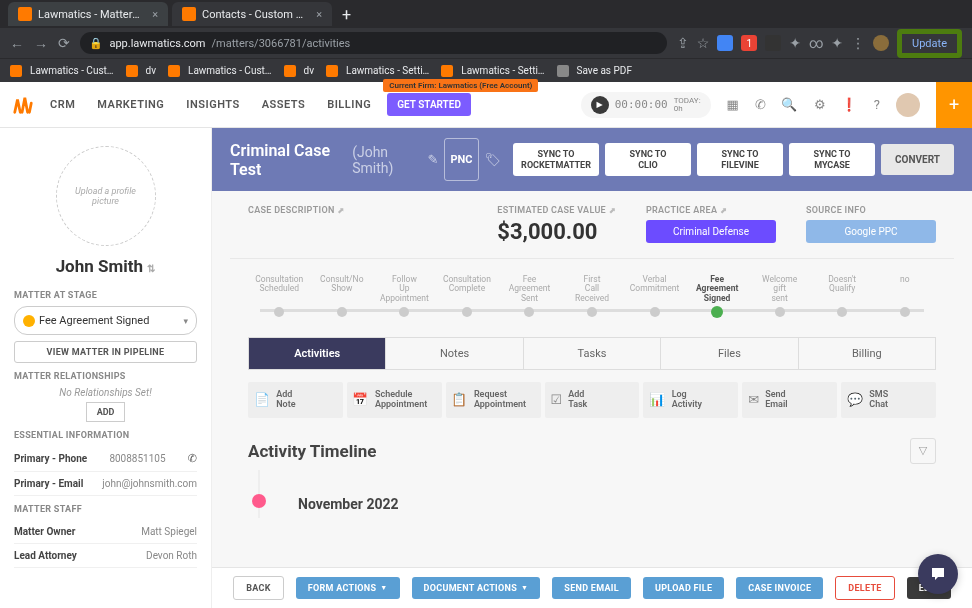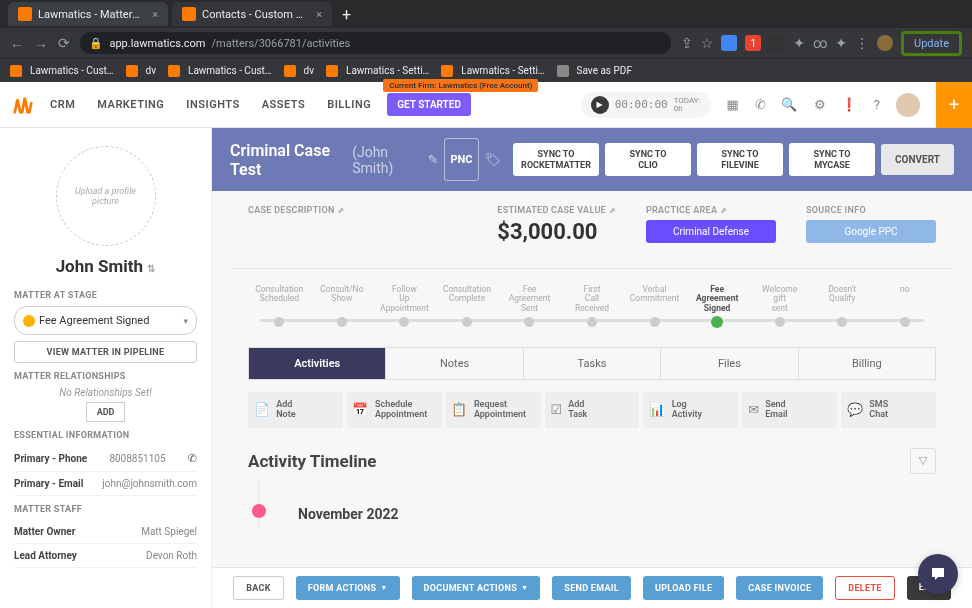--- a/index.html
+++ b/index.html
@@ -12,21 +12,21 @@
 .tab-fav { width:14px; height:14px; background:#ff7a00; border-radius:2px; flex-shrink:0; }
 .tab-close { color:#9aa0a6; margin-left:4px; cursor:pointer; }
 .new-tab { color:#e8eaed; font-size:16px; margin-left:6px; cursor:pointer; }
 
 .browser-bar { height:30px; background:#35363a; display:flex; align-items:center; padding:0 10px; gap:10px; }
 .nav-ico { color:#9aa0a6; cursor:pointer; font-size:14px; }
 .url-bar { flex:1; display:flex; align-items:center; gap:6px; background:#202124; border-radius:14px; height:22px; padding:0 10px; color:#9aa0a6; font-size:11px; }
 .url-bar .host { color:#e8eaed; }
 .bar-icons { display:flex; align-items:center; gap:8px; color:#9aa0a6; }
 .ext-ico { width:16px; height:16px; border-radius:3px; display:flex; align-items:center; justify-content:center; font-size:10px; }
-.update-btn { border:3px solid #4d7c0f; color:#8ab4f8; padding:3px 10px; border-radius:4px; font-size:11px; cursor:pointer; }
+.update-btn { border:5px solid #4d7c0f; color:#8ab4f8; padding:3px 10px; border-radius:4px; font-size:11px; cursor:pointer; }
 
 .bookmarks { height:24px; background:#35363a; display:flex; align-items:center; padding:0 10px; gap:12px; border-top:1px solid #2a2a2d; }
 .bm-item { display:flex; align-items:center; gap:8px; color:#e8eaed; font-size:10px; cursor:pointer; white-space:nowrap; }
 .bm-fav { width:12px; height:12px; background:#ff7a00; border-radius:2px; }
 .bm-icon { width:12px; height:12px; border-radius:2px; }
 
 
 .app { height:calc(608px - 82px); display:flex; flex-direction:column; background:#fff; }
 .app-topbar { height:46px; background:#fff; display:flex; align-items:center; padding:0 12px; gap:16px; border-bottom:1px solid #e5e5e5; position:relative; }
 .logo { width:22px; height:22px; }
@@ -59,21 +59,21 @@
 .phone-ico { color:#555; font-size:11px; }
 
 .content { flex:1; background:#f7f7f7; overflow-y:auto; position:relative; padding-bottom:50px; }
 .header-bar { background:#6e7ab5; padding:10px 18px; display:flex; align-items:center; gap:6px; }
 .case-title { color:#fff; font-size:16px; font-weight:600; }
 .case-sub { color:#cbd0e6; font-size:14px; }
 .tag-pill { border:1px solid rgba(255,255,255,.5); color:#fff; font-size:11px; padding:14px 5px; border-radius:3px; font-weight:700; }
 .sync-btn { background:#fff; color:#444; font-size:9px; font-weight:700; padding:6px 0; border-radius:3px; text-align:center; line-height:1.2; width:86px; cursor:pointer; }
 .convert-btn { background:#e8e8e8; color:#555; font-size:10px; font-weight:700; padding:10px 14px; border-radius:3px; cursor:pointer; }
 
-.info-strip { display:flex; padding:14px 18px 24px; gap:30px; border-bottom:1px solid #e8e8e8; margin:0 18px; }
+.info-strip { display:flex; padding:14px 18px 14px; gap:30px; border-bottom:1px solid #e8e8e8; margin:0 18px; }
 .strip-col { flex:0 0 auto; }
 .strip-col.wide { flex:1; }
 .strip-label { font-size:9px; color:#999; font-weight:600; letter-spacing:.3px; }
 .pop-ico { font-size:8px; color:#bbb; margin-left:3px; }
 .case-val { font-size:22px; font-weight:700; color:#333; margin-top:4px; }
 .pill-btn { padding:6px 14px; border-radius:3px; font-size:10px; font-weight:400; text-align:center; margin-top:5px; cursor:pointer; min-width:130px; }
 .pill-purple { background:#6c4cff; color:#fff; }
 .pill-blue { background:#8fb8e8; color:#fff; }
 
 .stage-track { padding:16px 18px 20px; margin:0 18px; }
@@ -95,21 +95,21 @@
 .qa-txt { font-size:9px; color:#666; font-weight:600; line-height:1.1; }
 
 .timeline-head { display:flex; justify-content:space-between; align-items:center; padding:20px 36px 6px; }
 .timeline-title { font-size:17px; font-weight:700; color:#444; }
 .filter-ico { color:#999; width:26px; height:26px; border:1px solid #ddd; border-radius:3px; display:flex; align-items:center; justify-content:center; cursor:pointer; }
 .timeline-body { padding:6px 36px; position:relative; }
 .tl-line { position:absolute; left:46px; top:0; bottom:0; width:2px; background:#eee; }
 .tl-dot { width:14px; height:14px; background:#ff5a8c; border-radius:50%; position:absolute; left:40px; top:24px; }
 .tl-month { font-size:14px; font-weight:700; color:#444; margin-left:50px; padding-top:20px; }
 
-.footer-bar { position:absolute; bottom:0; left:0; right:0; background:#fff; border-top:1px solid #e5e5e5; padding:8px 18px; display:flex; gap:12px; justify-content:center; }
+.footer-bar { position:absolute; bottom:0; left:0; right:0; background:#fff; border-top:1px solid #e5e5e5; padding:8px 18px; display:flex; gap:12px; justify-content:center; align-items:center; }
 .ft-btn { padding:6px 12px; font-size:9px; font-weight:700; border-radius:3px; cursor:pointer; letter-spacing:.3px; }
 .ft-back { border:1px solid #ccc; color:#555; }
 .ft-blue { background:#5a9fd4; color:#fff; display:flex; align-items:center; gap:4px; }
 .ft-red { border:1px solid #e74c3c; color:#e74c3c; }
 .ft-dark { background:#3a3a3a; color:#fff; }
 .caret { font-size:7px; }
 
 .help-bubble { position:absolute; bottom:14px; right:14px; width:40px; height:40px; background:#3a3a5e; border-radius:50%; display:flex; align-items:center; justify-content:center; color:#fff; cursor:pointer; box-shadow:0 2px 8px rgba(0,0,0,.2); }
 </style>
 </head>

